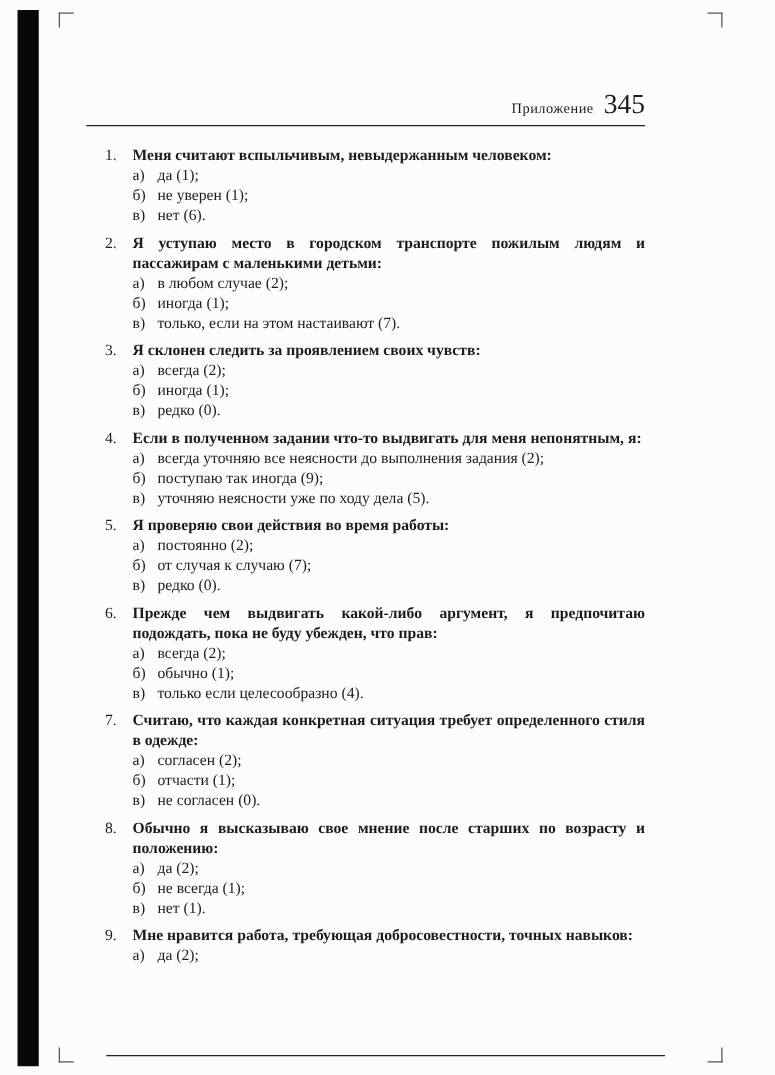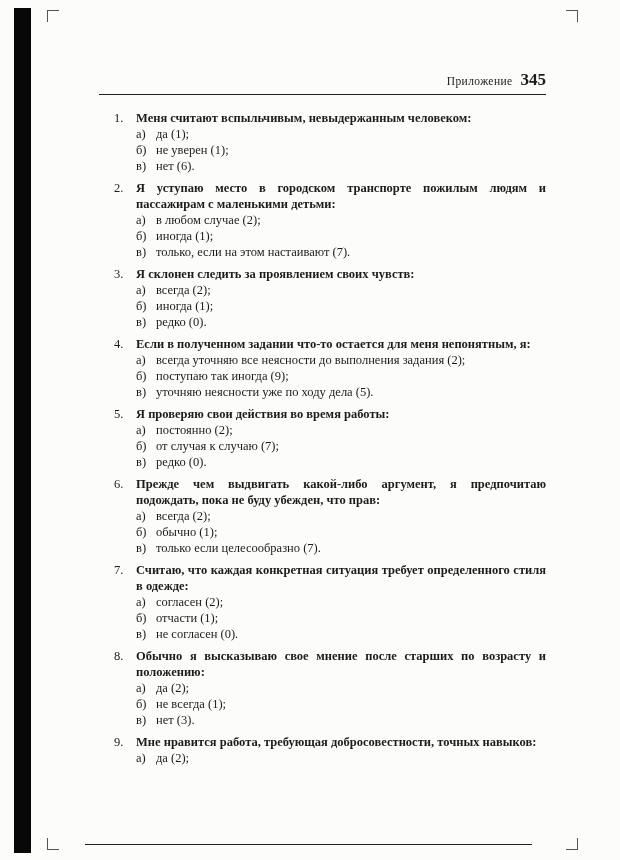--- a/index.html
+++ b/index.html
@@ -18,28 +18,28 @@
   }
   .mark {
     position: absolute; width: 11px; height: 11px;
     border: 0 solid #555;
   }
   .mark.tl { left: 47px;  top: 10px;  border-left-width: 1px;  border-top-width: 1px; }
   .mark.tr { left: 566px; top: 10px;  border-right-width: 1px; border-top-width: 1px; }
   .mark.bl { left: 47px;  top: 838px; border-left-width: 1px;  border-bottom-width: 1px; }
   .mark.br { left: 566px; top: 838px; border-right-width: 1px; border-bottom-width: 1px; }
 
-  .content { position: absolute; left: 99px; top: 70px; width: 447px; }
+  .content { position: absolute; left: 69px; top: 70px; width: 447px; }
 
   .header-row {
     display: flex; justify-content: flex-end; align-items: baseline;
     gap: 8px; padding-bottom: 4px;
   }
   .header-label { font-size: 11.5px; letter-spacing: 0.4px; }
-  .page-number  { font-size: 17px; font-weight: bold; }
+  .page-number  { font-size: 22px; font-weight: normal; }
   .header-rule  { border-top: 1px solid #222; height: 0; }
 
   .questions { margin-top: 15px; }
   .question {
     margin-bottom: 6px; padding-left: 15px;
     font-size: 12.5px; line-height: 16px;
   }
   .q-row { display: flex; }
   .q-num { flex: 0 0 22px; }
   .q-text { flex: 1; text-align: justify; font-weight: bold; }
@@ -131,21 +131,21 @@
           <div class="option">
         <span class="opt-letter">в)</span>
         <span class="opt-text">редко (0).</span>
       </div>
         </div>
   </div>
 
   <div class="question">
     <div class="q-row">
       <span class="q-num">4.</span>
-      <span class="q-text">Если в полученном задании что-то остается для меня непонятным, я:</span>
+      <span class="q-text">Если в полученном задании что-то выдвигать для меня непонятным, я:</span>
     </div>
     <div class="options">
 
     <div class="option">
         <span class="opt-letter">а)</span>
         <span class="opt-text">всегда уточняю все неясности до выполнения задания (2);</span>
       </div>
           <div class="option">
         <span class="opt-letter">б)</span>
         <span class="opt-text">поступаю так иногда (9);</span>
@@ -189,21 +189,21 @@
     <div class="option">
         <span class="opt-letter">а)</span>
         <span class="opt-text">всегда (2);</span>
       </div>
           <div class="option">
         <span class="opt-letter">б)</span>
         <span class="opt-text">обычно (1);</span>
       </div>
           <div class="option">
         <span class="opt-letter">в)</span>
-        <span class="opt-text">только если целесообразно (7).</span>
+        <span class="opt-text">только если целесообразно (4).</span>
       </div>
         </div>
   </div>
 
   <div class="question">
     <div class="q-row">
       <span class="q-num">7.</span>
       <span class="q-text">Считаю, что каждая конкретная ситуация требует определенного стиля в одежде:</span>
     </div>
     <div class="options">
@@ -233,21 +233,21 @@
     <div class="option">
         <span class="opt-letter">а)</span>
         <span class="opt-text">да (2);</span>
       </div>
           <div class="option">
         <span class="opt-letter">б)</span>
         <span class="opt-text">не всегда (1);</span>
       </div>
           <div class="option">
         <span class="opt-letter">в)</span>
-        <span class="opt-text">нет (3).</span>
+        <span class="opt-text">нет (1).</span>
       </div>
         </div>
   </div>
 
   <div class="question">
     <div class="q-row">
       <span class="q-num">9.</span>
       <span class="q-text">Мне нравится работа, требующая добросовестности, точных навыков:</span>
     </div>
     <div class="options">

